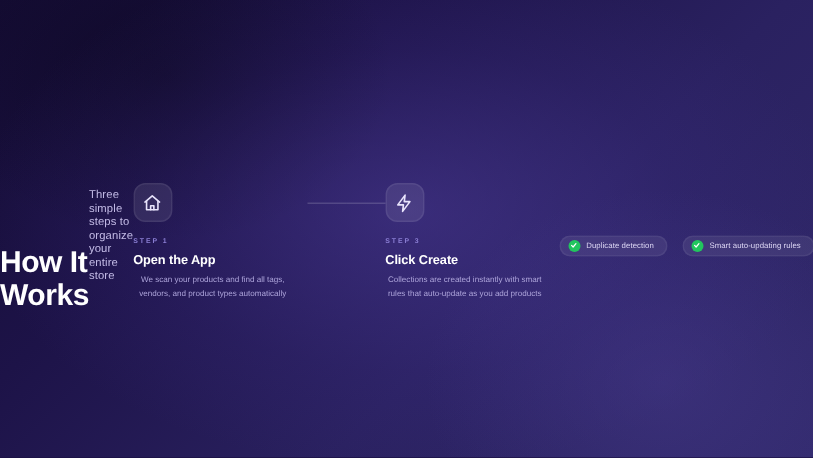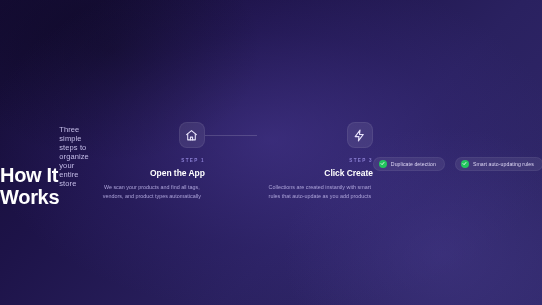--- a/index.html
+++ b/index.html
@@ -83,21 +83,21 @@
     width: 372px;
     display: flex;
     align-items: flex-start;
     justify-content: center;
   }
 
   .step {
     width: 116px;
     display: flex;
     flex-direction: column;
-    align-items: flex-end;
+    align-items: flex-start;
     text-align: center;
   }
 
   .step-icon-tile {
     width: 26px;
     height: 26px;
     border-radius: 8px;
     background: rgba(255,255,255,0.085);
     border: 1px solid rgba(255,255,255,0.07);
     display: flex;

